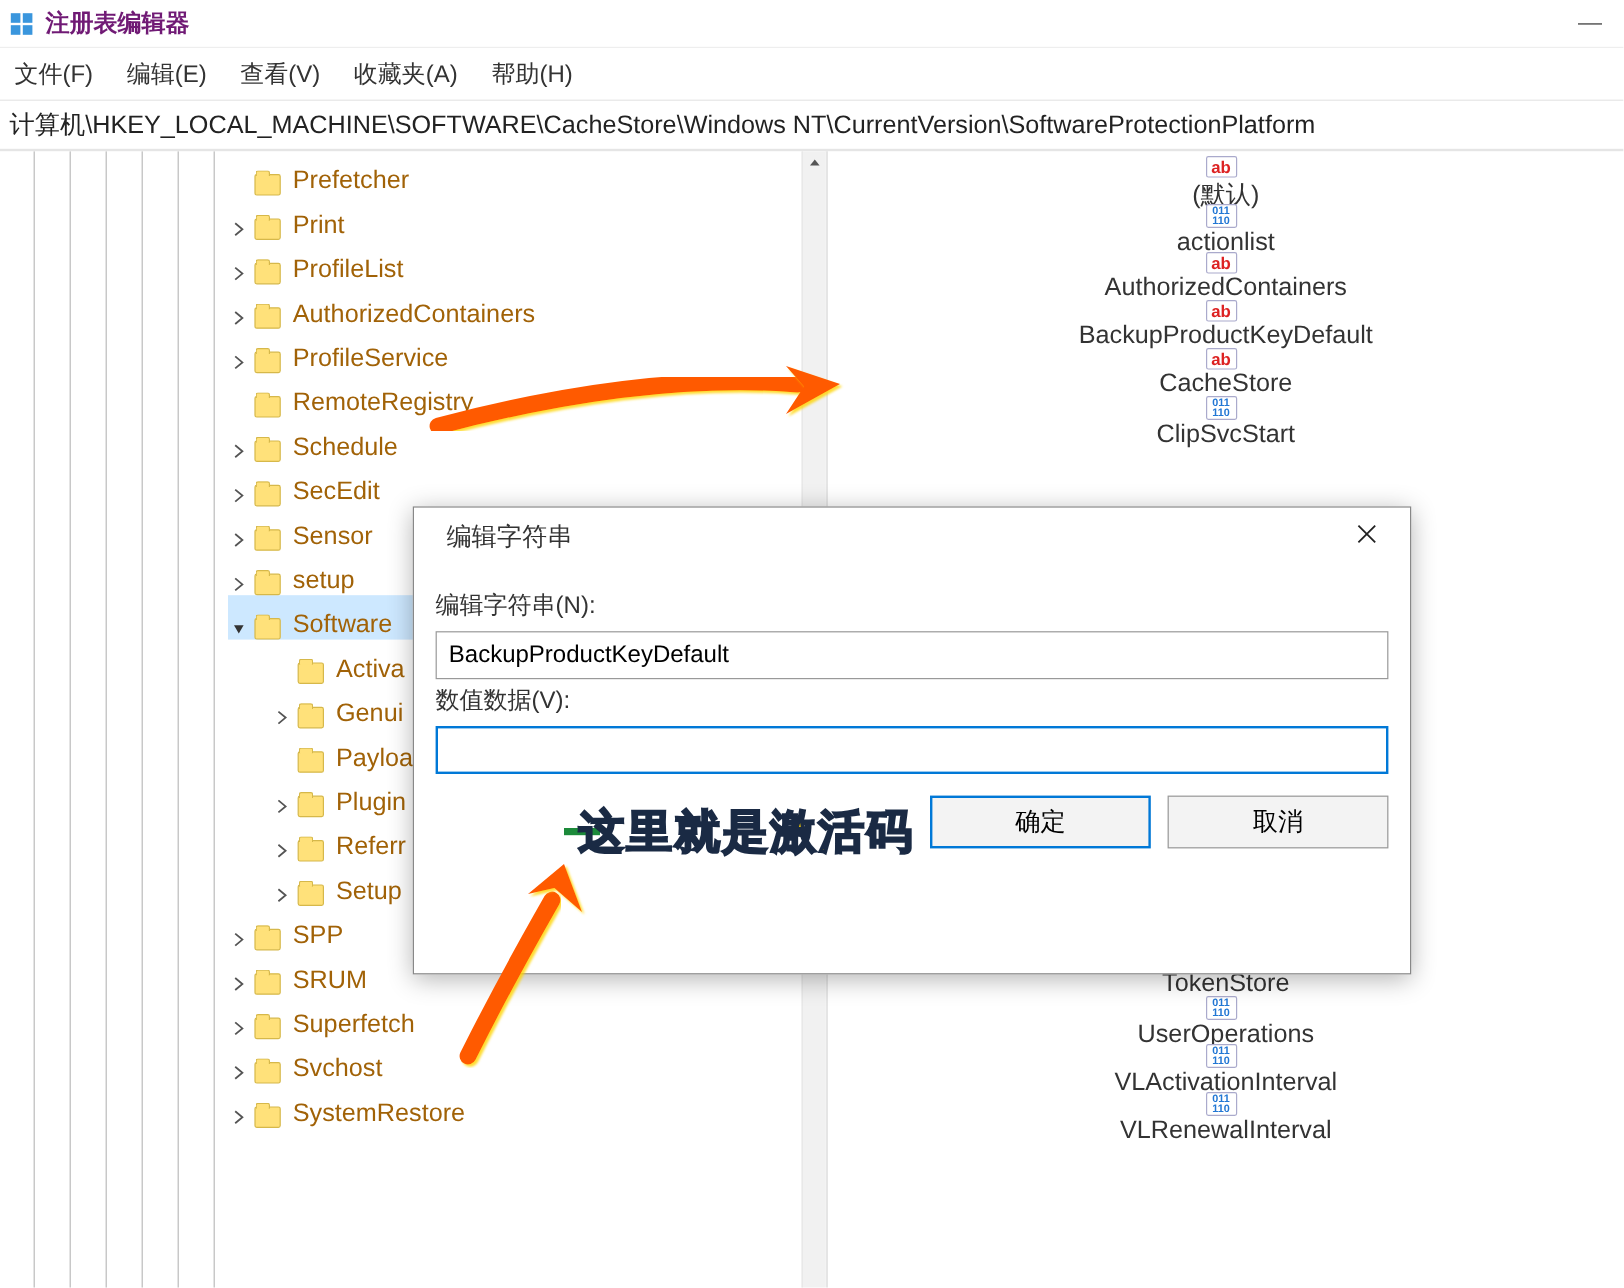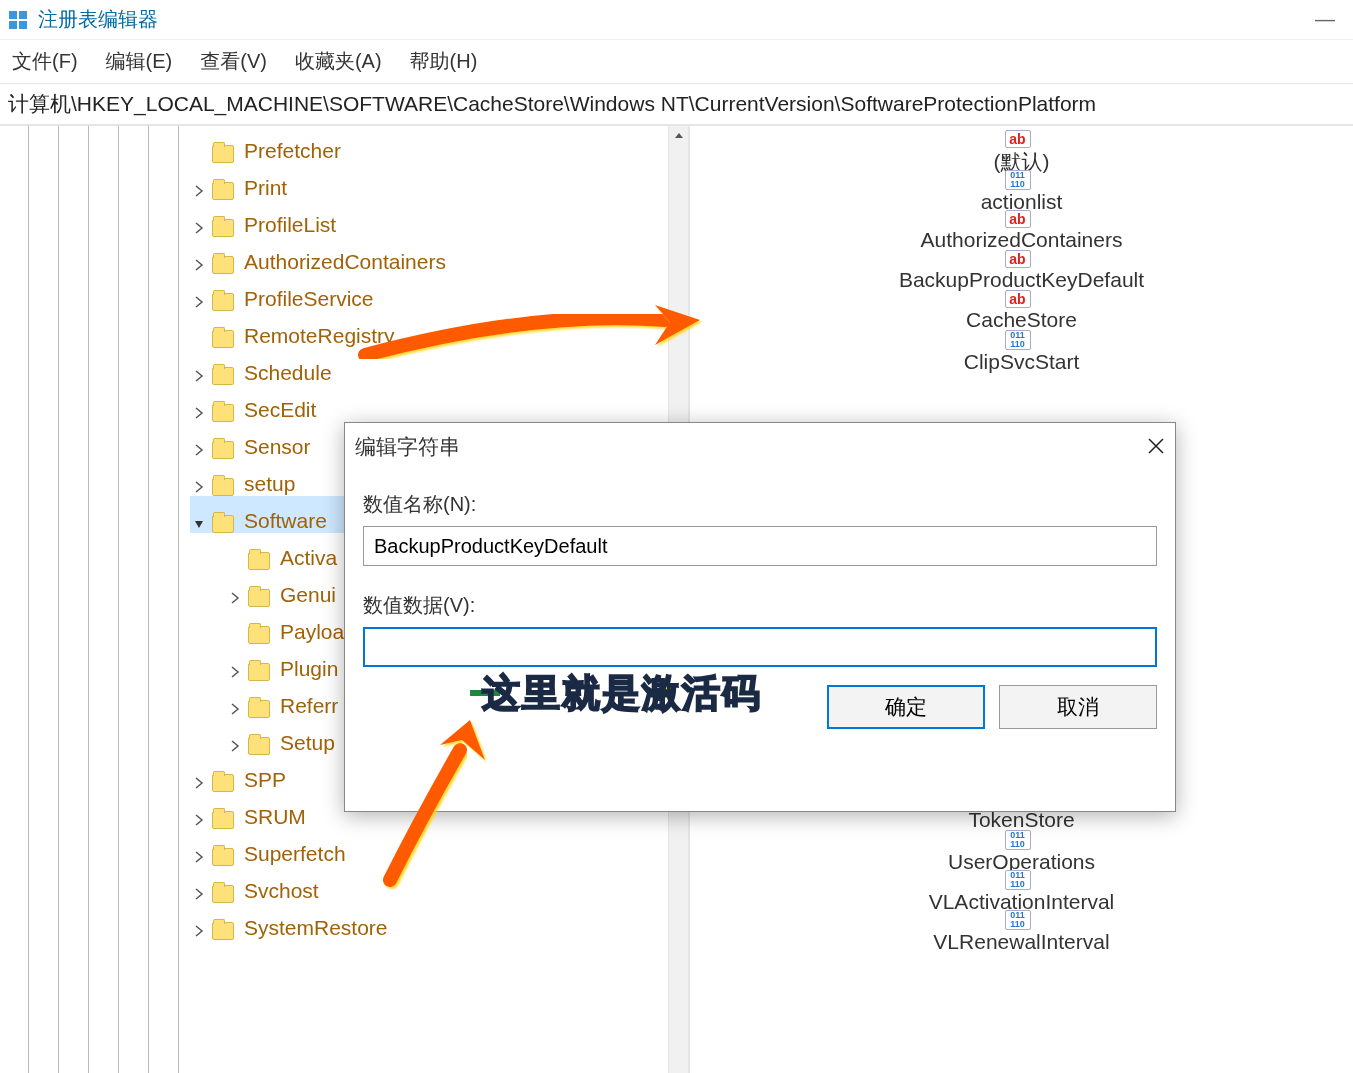--- a/index.html
+++ b/index.html
@@ -20,21 +20,21 @@
     height: 40px;
     padding: 0 8px;
     border-bottom: 1px solid #eee;
   }
   .app-icon {
     width: 20px; height: 20px;
     display: inline-block;
     margin-right: 10px;
   }
   .app-icon svg { width: 20px; height: 20px; }
-  .app-title { font-size: 20px; color: #0369a1; }
+  .app-title { font-size: 20px; color: #701a75; font-weight: bold; }
   .window-controls {
     margin-left: auto;
     display: flex;
     gap: 20px;
     color: #666;
   }
   .window-btn { width: 40px; text-align: center; }
   .menubar {
     display: flex;
     gap: 28px;
@@ -155,21 +155,21 @@
     height: 390px;
     background: #fff;
     border: 1px solid #888;
     box-shadow: 0 4px 20px rgba(0,0,0,0.3);
     z-index: 50;
   }
   .dialog-title {
     display:flex;
     align-items:center;
     justify-content:space-between;
-    padding: 10px 10px;
+    padding: 10px 27px;
     font-size: 21px;
   }
   .dialog-close { font-size: 24px; font-weight: 300; }
   .dialog-body { padding: 10px 18px; }
   .dialog-label { font-size: 20px; margin-top: 10px; margin-bottom: 8px; }
   .dialog-input {
     width: 100%;
     height: 40px;
     border: 1px solid #999;
     padding: 6px 10px;
@@ -177,21 +177,21 @@
     font-family: inherit;
   }
   .dialog-input.focus { border: 2px solid #0078d7; }
   .dialog-buttons {
     display:flex;
     justify-content:flex-end;
     gap: 14px;
     padding: 8px 18px 16px;
   }
   .dialog-btn {
-    width: 158px; height: 44px;
+    width: 184px; height: 44px;
     border: 1px solid #999;
     background: #f3f3f3;
     font-size: 21px;
     font-family: Liberation Mono, monospace;
   }
   .dialog-btn.primary { border: 2px solid #0078d7; }
   .annotation-arrow1 {
     position:absolute;
     left: 355px; top: 300px;
     z-index: 60;
@@ -508,23 +508,23 @@
 <div class="dialog">
   <div class="dialog-title">
     <span>编辑字符串</span>
     <span class="dialog-close">
       <svg width="18" height="18" viewBox="0 0 18 18">
           <path d="M2 2 L16 16 M16 2 L2 16" stroke="#222" stroke-width="1.5"></path>
         </svg>
     </span>
   </div>
   <div class="dialog-body">
-    <div class="dialog-label">数值名称(N):</div>
+    <div class="dialog-label">编辑字符串(N):</div>
     <input class="dialog-input" type="text" readonly="" value="BackupProductKeyDefault" style="">
-    <div class="dialog-label" style="margin-top:26px">数值数据(V):</div>
+    <div class="dialog-label" style="margin-top:4px">数值数据(V):</div>
     <input class="dialog-input focus" type="text" value="" style="">
   </div>
   <div class="dialog-buttons">
     <button class="dialog-btn primary">确定</button>
     <button class="dialog-btn">取消</button>
   </div>
 </div>
 
 <div class="annotation-arrow1">
   <svg width="360" height="100" viewBox="0 0 360 100">

